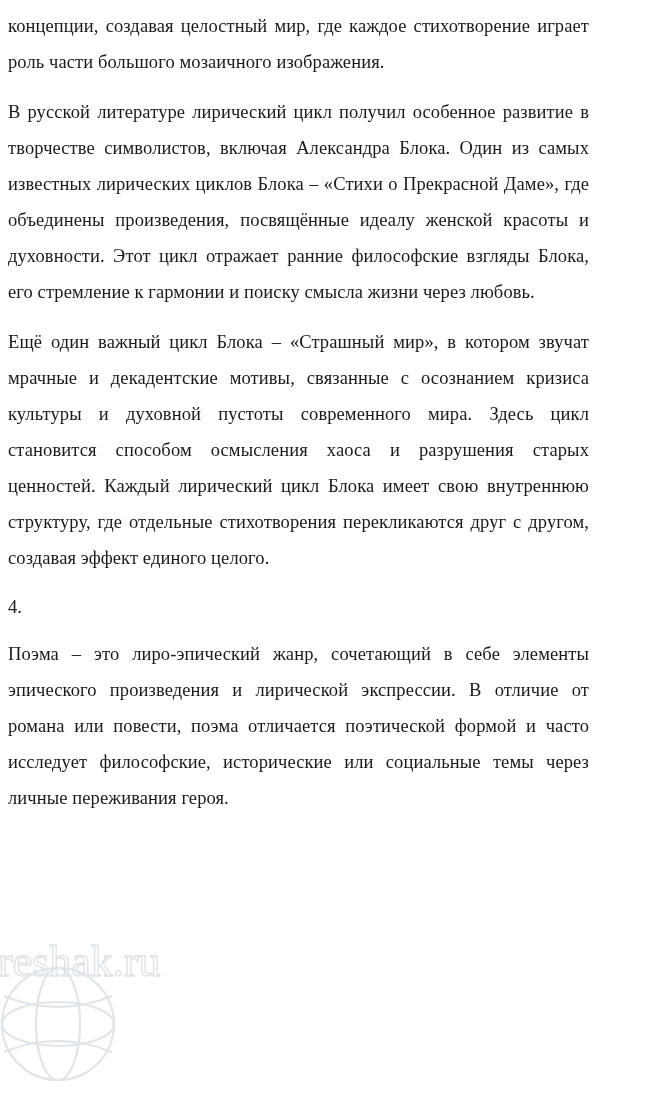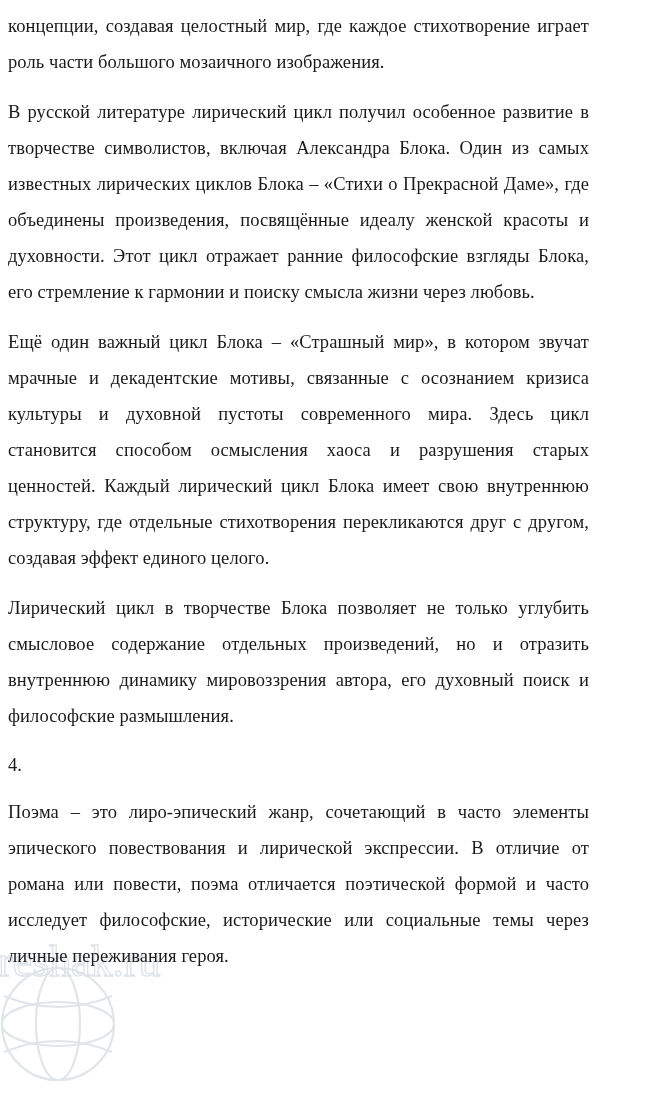--- a/index.html
+++ b/index.html
@@ -69,26 +69,25 @@
 <div class="page">
 
   <div class="doc-body">
 
     <p class="para first">концепции, создавая целостный мир, где каждое стихотворение играет роль части большого мозаичного изображения.</p>
 
     <p class="para">В русской литературе лирический цикл получил особенное развитие в творчестве символистов, включая Александра Блока. Один из самых известных лирических циклов Блока – «Стихи о Прекрасной Даме», где объединены произведения, посвящённые идеалу женской красоты и духовности. Этот цикл отражает ранние философские взгляды Блока, его стремление к гармонии и поиску смысла жизни через любовь.</p>
 
     <p class="para">Ещё один важный цикл Блока – «Страшный мир», в котором звучат мрачные и декадентские мотивы, связанные с осознанием кризиса культуры и духовной пустоты современного мира. Здесь цикл становится способом осмысления хаоса и разрушения старых ценностей. Каждый лирический цикл Блока имеет свою внутреннюю структуру, где отдельные стихотворения перекликаются друг с другом, создавая эффект единого целого.</p>
 
-    <p class="para">Лирический цикл в творчестве Блока позволяет не только углубить смысловое содержание отдельных произведений, но и отразить внутреннюю динамику мировоззрения автора, его духовный поиск и философские размышления.</p>
 
     <p class="num">4.</p>
 
     <p class="para">
-      <span class="bold-lead">Поэма</span><span> – это лиро-эпический жанр, сочетающий в часто элементы эпического повествования и лирической экспрессии. В отличие от романа или повести, поэма отличается поэтической формой и часто исследует философские, исторические или социальные темы через личные переживания героя.</span>
+      <span class="bold-lead">Поэма</span><span> – это лиро-эпический жанр, сочетающий в себе элементы эпического произведения и лирической экспрессии. В отличие от романа или повести, поэма отличается поэтической формой и часто исследует философские, исторические или социальные темы через личные переживания героя.</span>
     </p>
 
 
   </div>
 
   <div class="watermark">
     <svg width="330" height="170" viewBox="0 0 330 170" xmlns="http://www.w3.org/2000/svg">
       <g fill="none" stroke="#b9c6cf" stroke-width="2.2" opacity="0.9">
         <ellipse cx="64" cy="108" rx="56" ry="56"></ellipse>
         <ellipse cx="64" cy="108" rx="22" ry="56"></ellipse>

